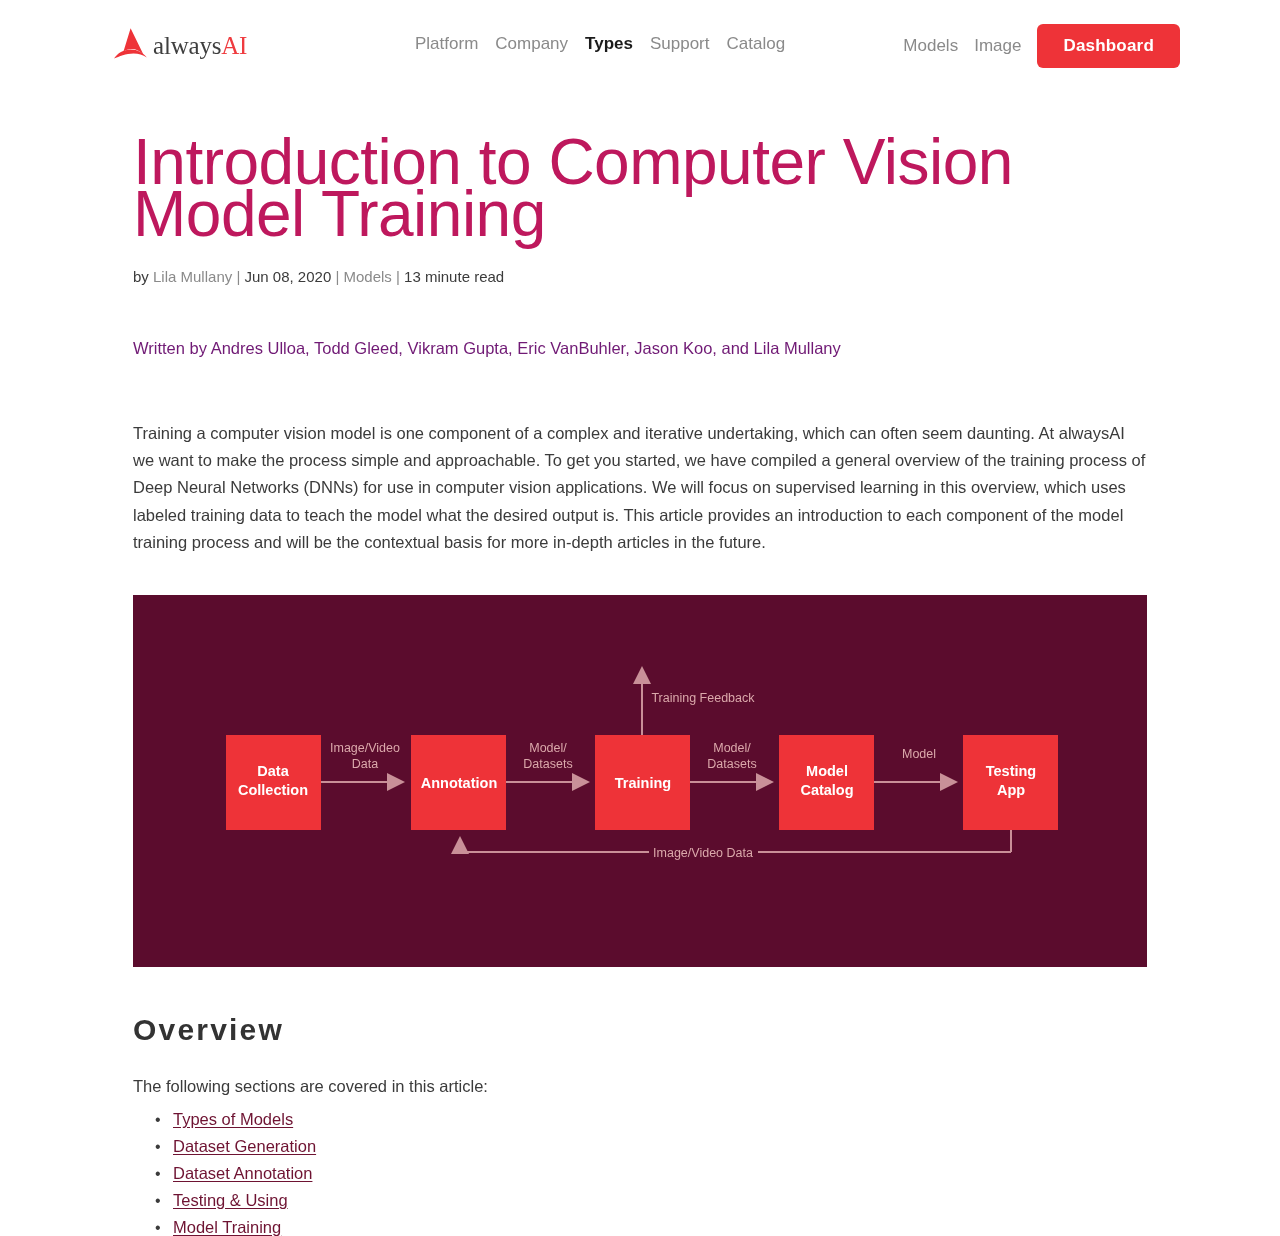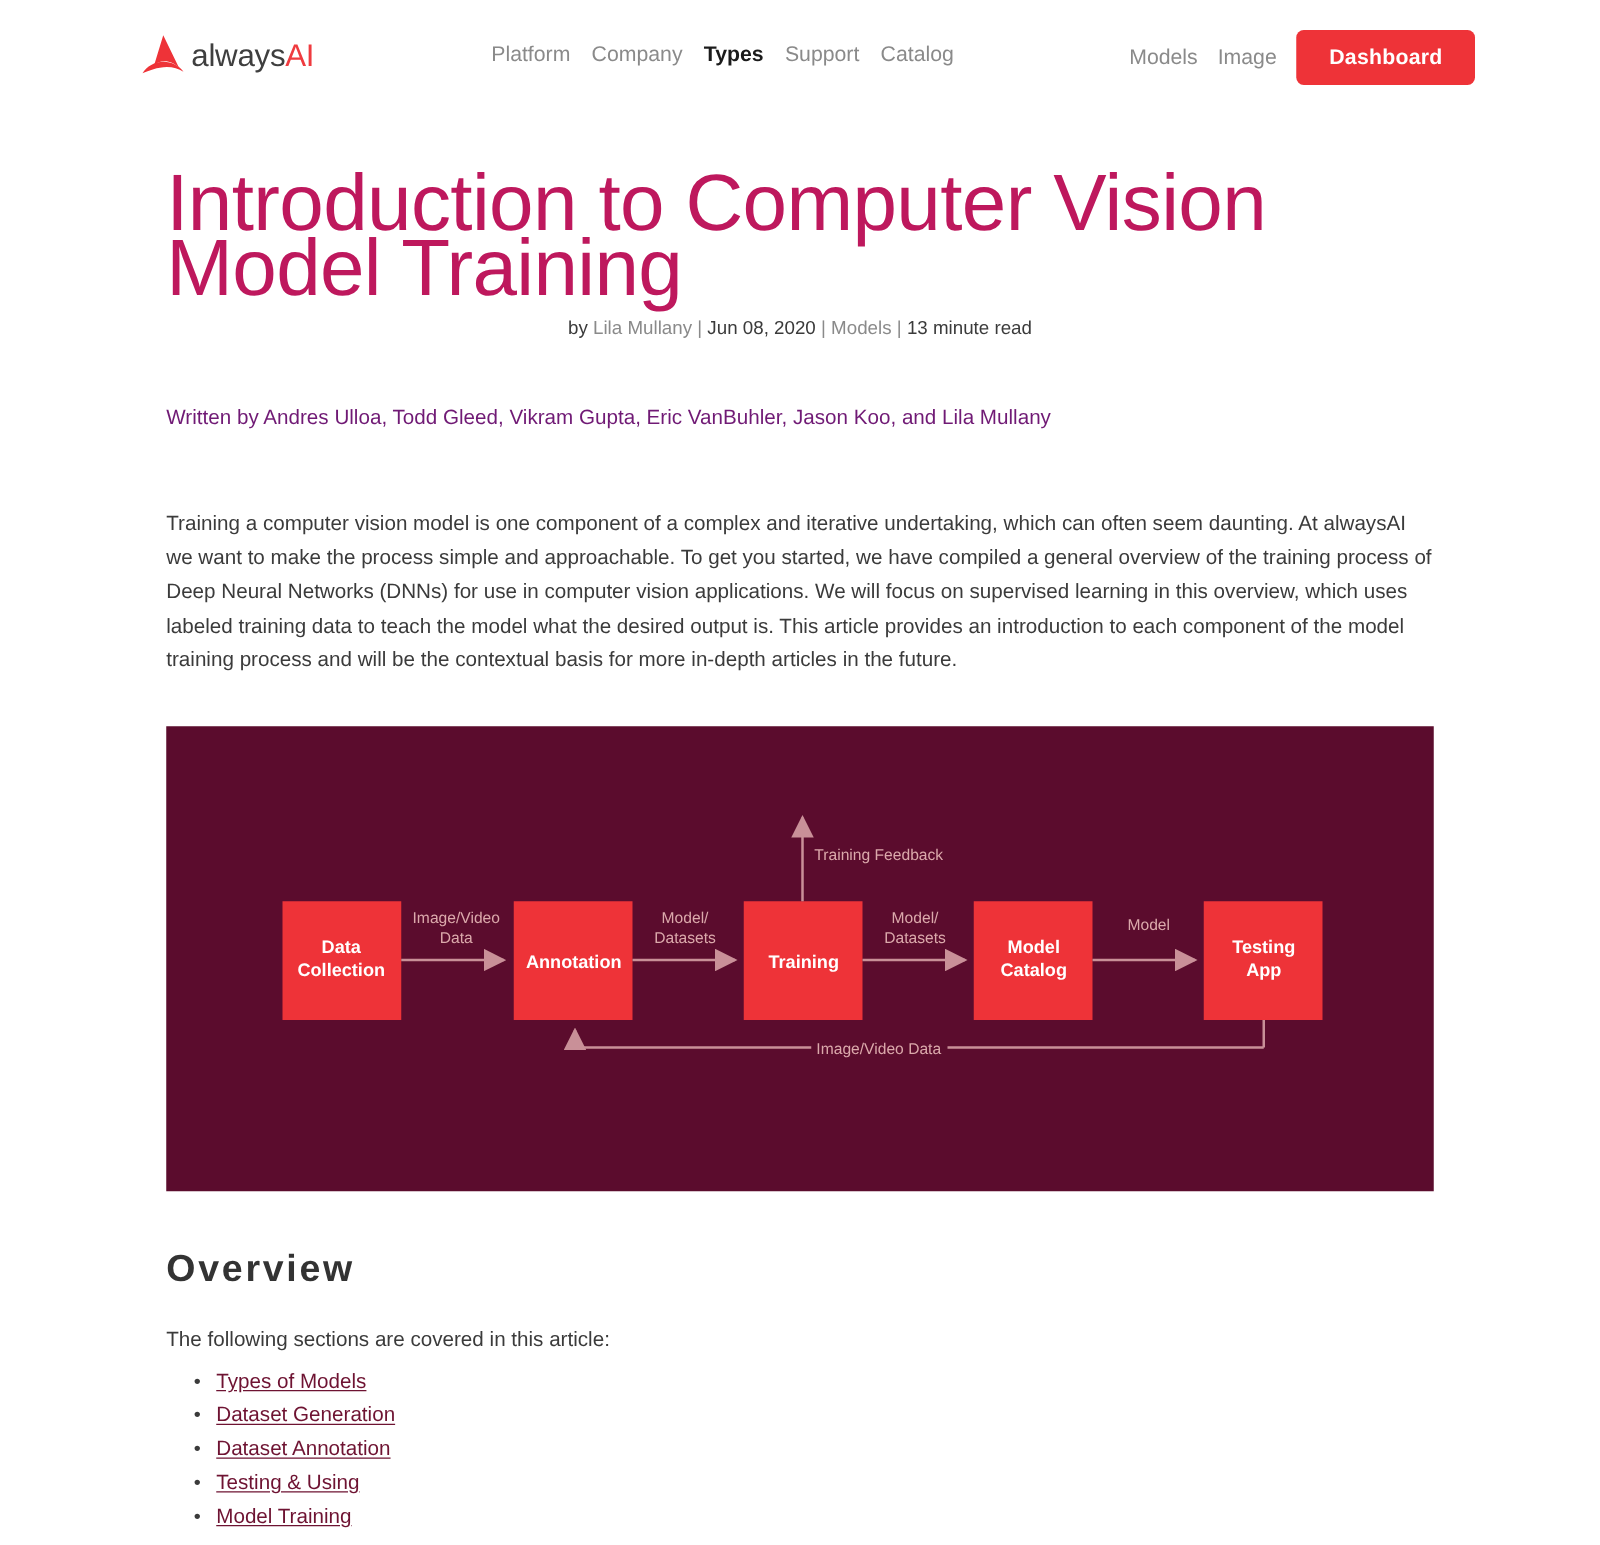--- a/index.html
+++ b/index.html
@@ -33,26 +33,27 @@
   }
   .logo-mark { width: 36px; height: 34px; display: block; }
   .logo-text {
     font-size: 25px;
     letter-spacing: -0.2px;
     color: #3f3f3f;
     font-weight: 400;
     line-height: 1;
     position: relative;
     top: 1px;
+    font-family: Liberation Serif, serif;
   }
   .logo-text .ai { color: #ef3b3f; }
 
   .main-nav {
     position: absolute;
-    left: 393px;
+    left: 415px;
     top: 31px;
     display: flex;
     align-items: center;
     gap: 17px;
   }
   .nav-link {
     font-size: 17px;
     color: #8a8a8a;
     text-decoration: none;
     line-height: 26px;
@@ -94,25 +95,24 @@
   .post-title {
     font-size: 64px;
     line-height: 52px;
     font-weight: 400;
     color: #be185d;
     letter-spacing: -0.5px;
     max-width: 900px;
     font-family: "Liberation Sans", sans-serif;
   }
   .byline {
-    margin-top: 13px;
+    margin-top: 27px;
     font-size: 15px;
     color: #3b3b3b;
     line-height: 20px;
-    text-align: center;
   }
   .byline a {
     color: #8a8a8a;
     text-decoration: none;
     cursor: pointer;
   }
   .byline .sep { color: #8a8a8a; }
 
   .written-by {
     margin-top: 48px;

